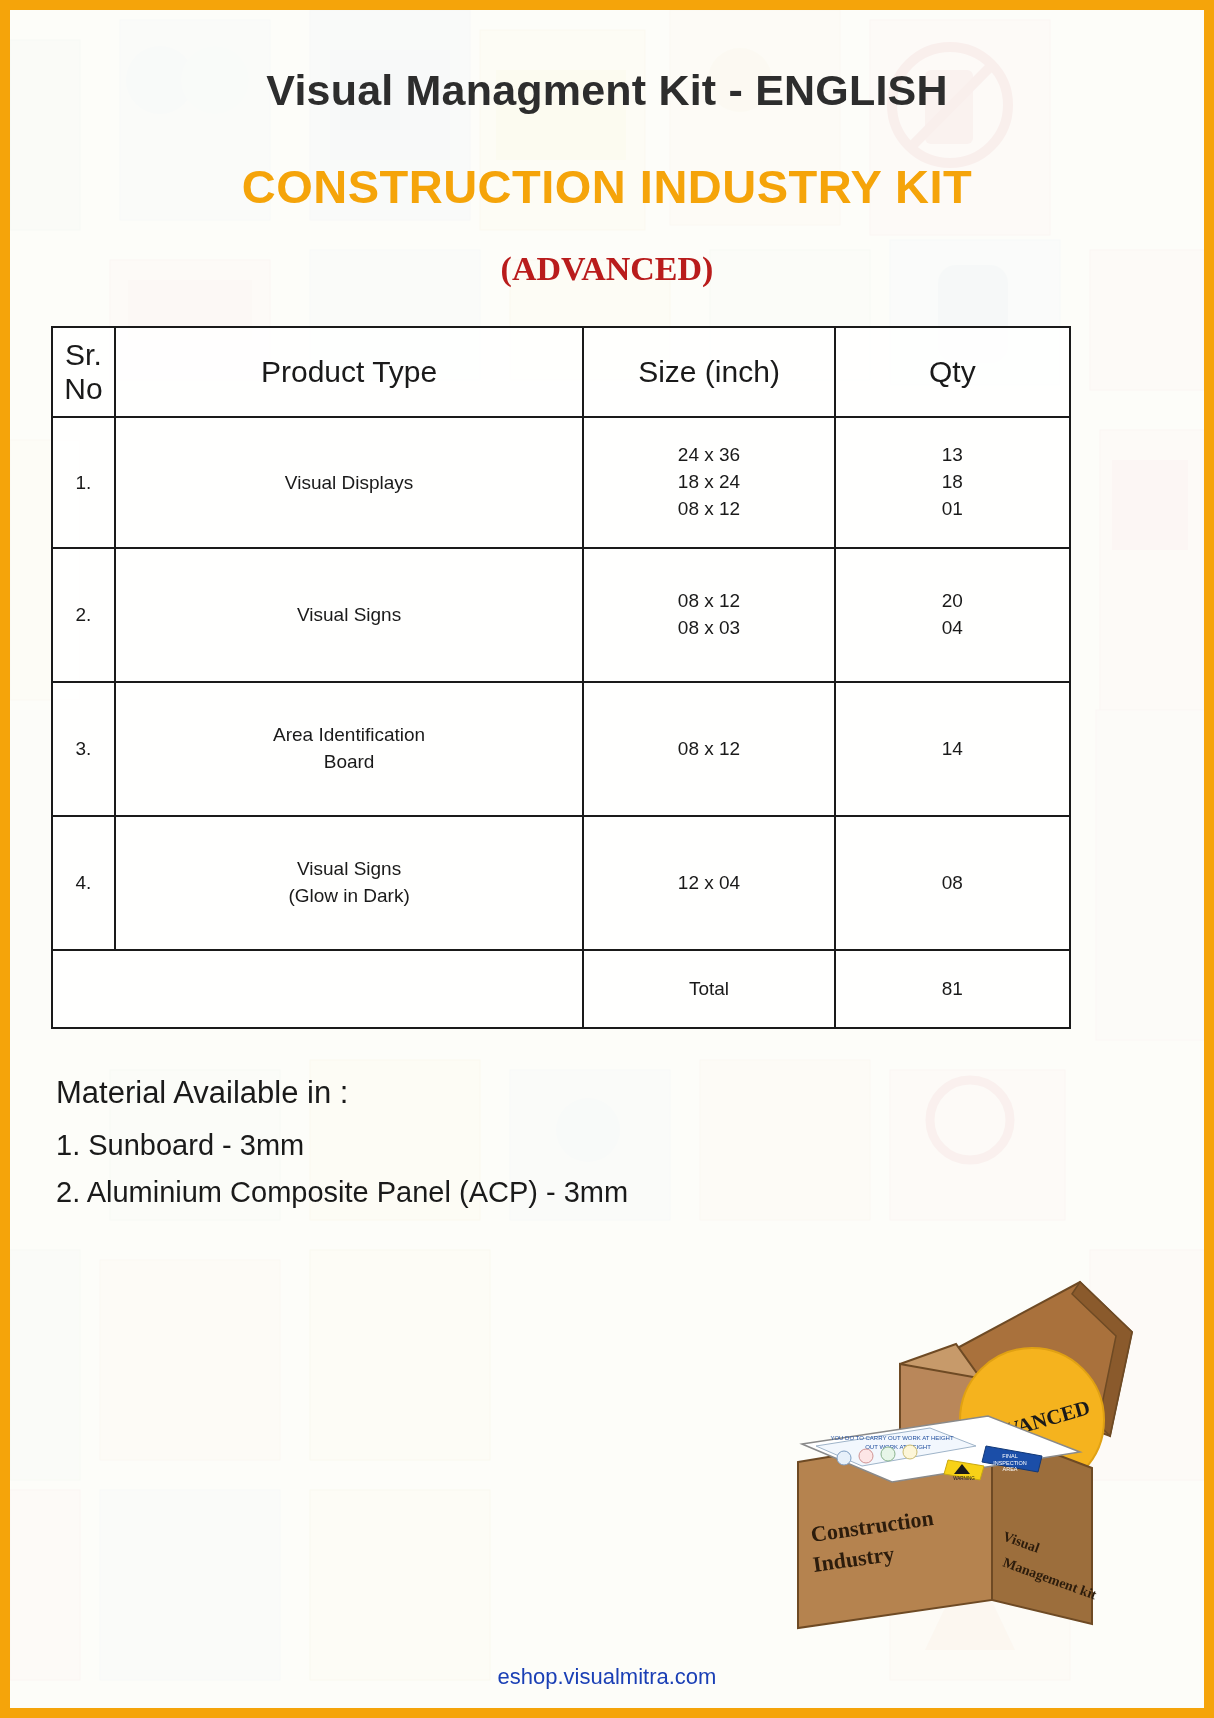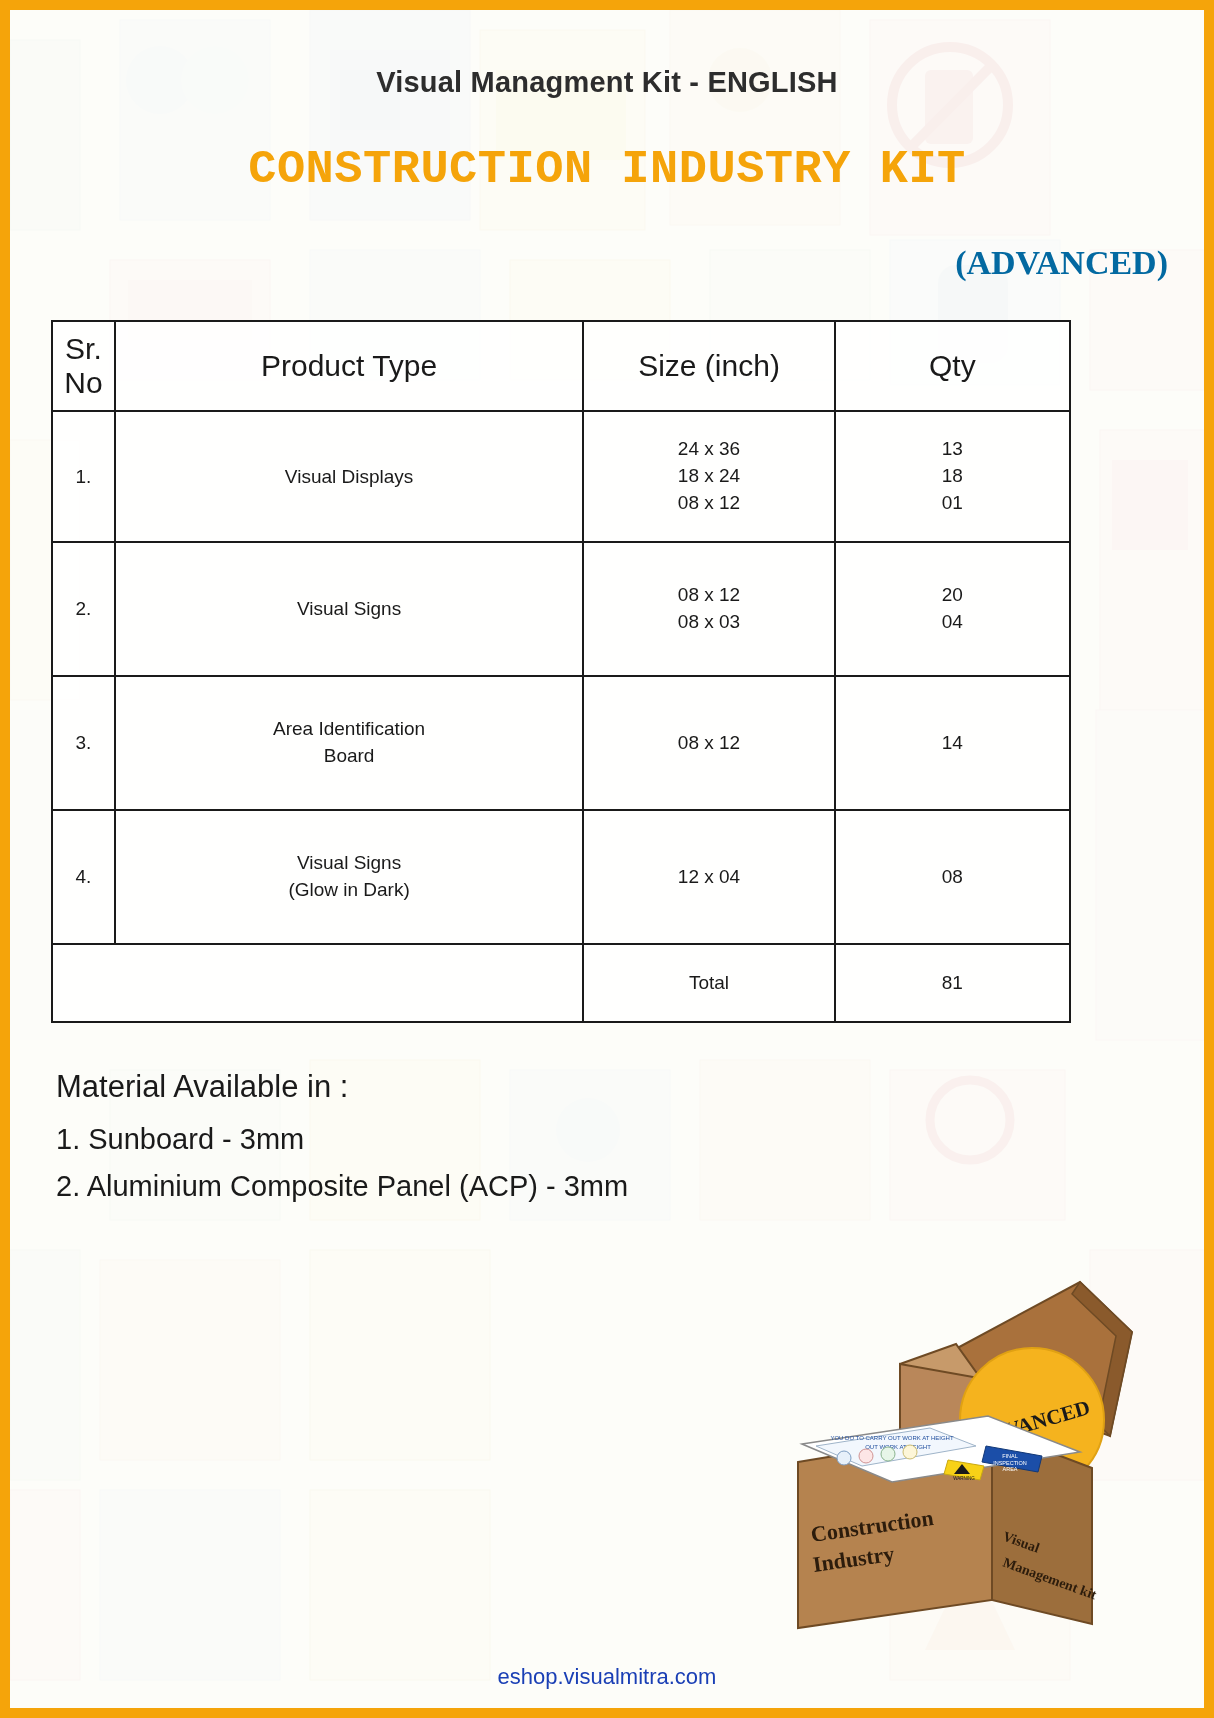--- a/index.html
+++ b/index.html
@@ -39,41 +39,41 @@
   
   .content {
     position: relative;
     z-index: 5;
     padding: 0 36px;
   }
 
   .title-en {
     margin: 56px 0 0 0;
     text-align: center;
-    font-size: 29px;
+    font-size: 43px;
     font-weight: bold;
     color: #2d2d2d;
     letter-spacing: 0.2px;
   }
   .title-main {
     margin: 44px 0 0 0;
     text-align: center;
-    font-family: Liberation Mono, monospace;
+    font-family: Liberation Sans, sans-serif;
     font-size: 47px;
     font-weight: bold;
     color: #f5a40a;
     letter-spacing: 0.5px;
   }
   .title-sub {
-    margin: 48px 0 0 0;
-    text-align: right;
+    margin: 36px 0 0 0;
+    text-align: center;
     font-family: "Liberation Serif", serif;
     font-size: 34px;
     font-weight: bold;
-    color: #0369a1;
+    color: #b91c1c;
   }
 
   
   table.kit {
     margin: 38px 0 0 5px;
     width: 1020px;
     border-collapse: collapse;
     background: rgba(255,255,255,0.82);
   }
   table.kit td, table.kit th {

